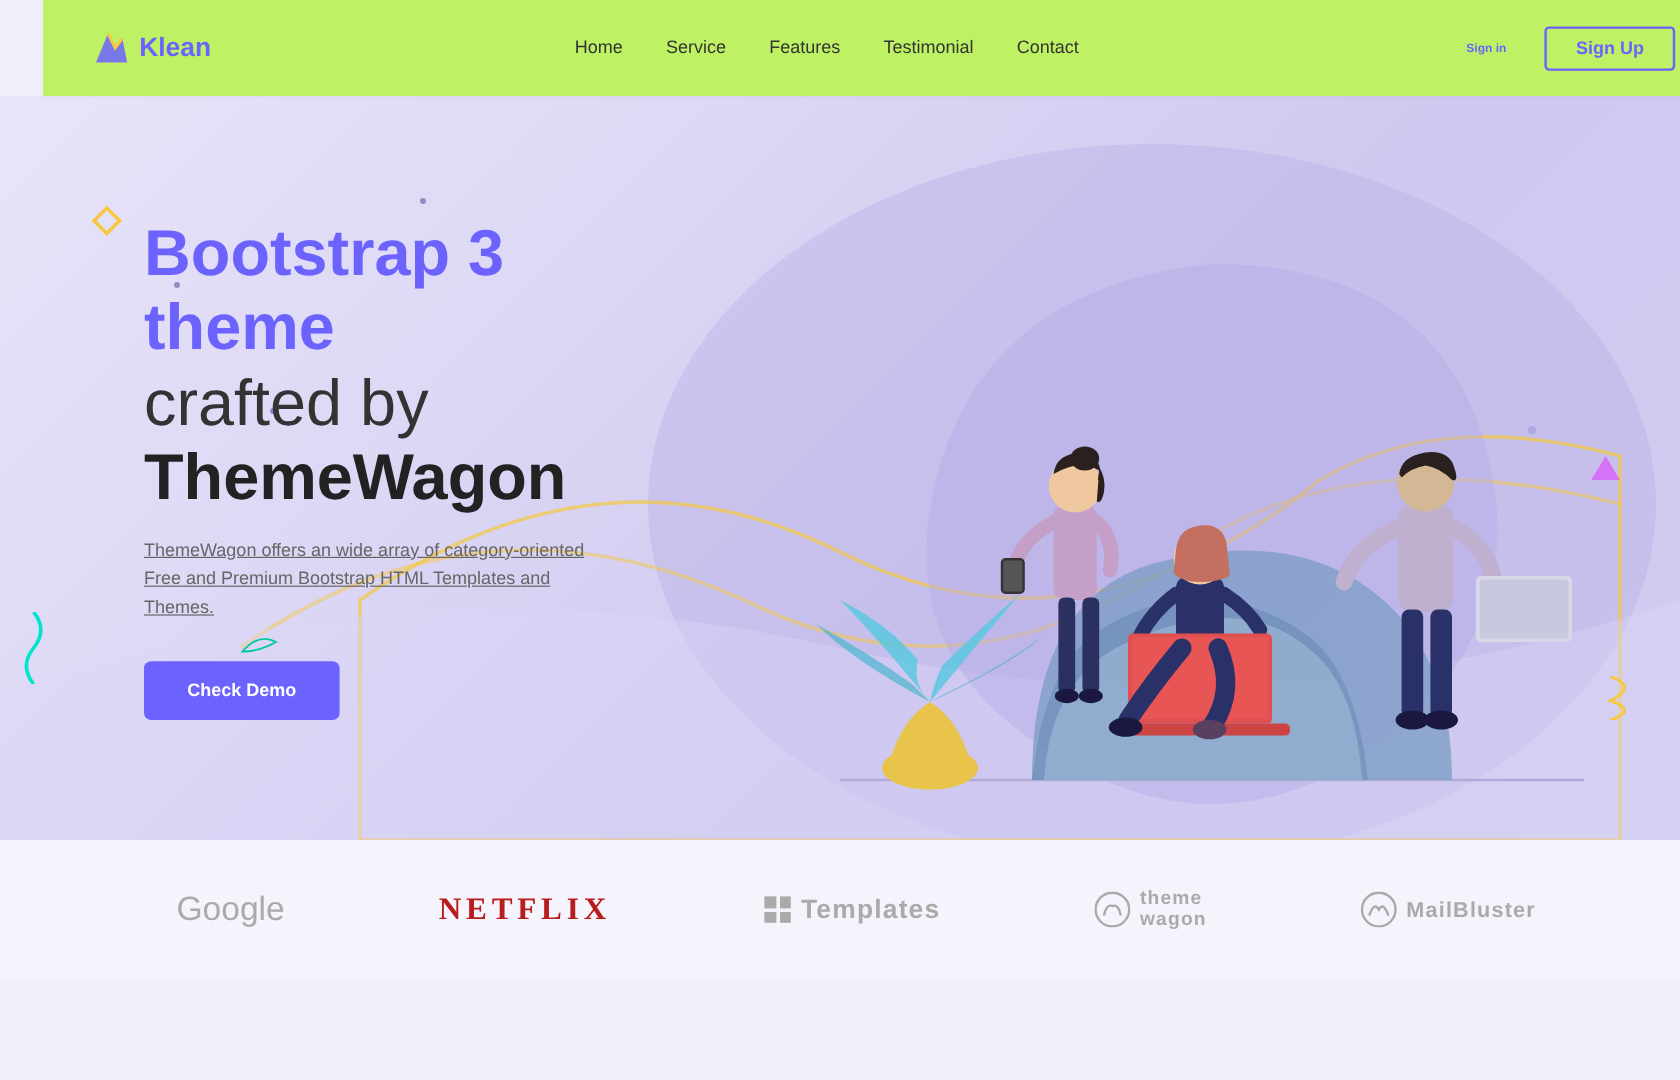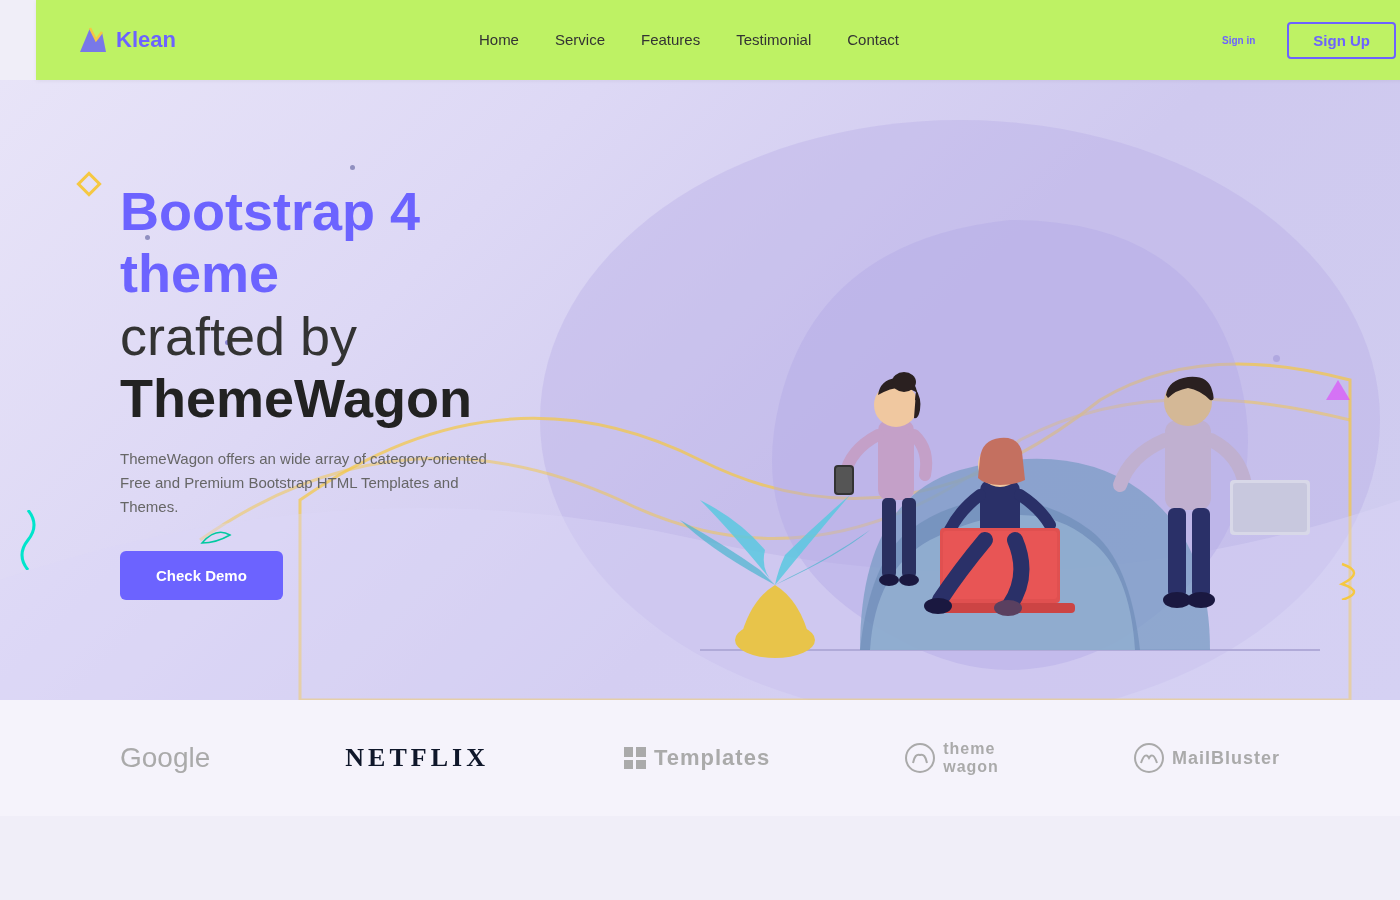--- a/index.html
+++ b/index.html
@@ -79,21 +79,21 @@
       max-width: 560px;
     }
     .hero-title-colored {
       font-size: 54px; font-weight: 700; color: #6c63ff; line-height: 1.15;
     }
     .hero-title-dark {
       font-size: 54px; font-weight: 400; color: #333; line-height: 1.15;
     }
     .hero-title-dark strong { font-weight: 800; color: #222; }
     .hero-desc {
-      margin-top: 18px; font-size: 15px; color: #666; line-height: 1.6; max-width: 400px;
+      margin-top: 18px; font-size: 15px; color: #666; line-height: 1.6; max-width: 400px; text-decoration: underline;
     }
     .btn-check-demo {
       margin-top: 32px;
       background: #6c63ff; color: white; border: none;
       padding: 16px 36px; font-size: 15px; font-weight: 600;
       border-radius: 6px; cursor: pointer;
     }
 
     
     .hero-illustration {
@@ -105,21 +105,21 @@
     
     .brands-strip {
       width: 1400px; background: #f5f3fb;
       padding: 40px 120px;
       display: flex; align-items: center; justify-content: space-between;
     }
     .brand-logo {
       color: #aaa; font-weight: 700; font-size: 22px; letter-spacing: 1px;
       display: flex; align-items: center; gap: 8px;
     }
-    .brand-logo.google { font-size: 28px; font-weight: 400; letter-spacing: 0; }
+    .brand-logo.google { font-size: 28px; font-weight: 400; letter-spacing: 0; margin-left: 27px; }
     .brand-logo.netflix { font-size: 26px; letter-spacing: 3px; }
     .brand-logo.microsoft { font-size: 22px; }
     .brand-logo.themewagon { font-size: 16px; }
     .brand-logo.mailbluster { font-size: 18px; }
 
     
     .ms-grid {
       display: grid; grid-template-columns: 1fr 1fr; gap: 3px; width: 22px; height: 22px;
     }
     .ms-grid span { background: #aaa; display: block; }
@@ -188,21 +188,21 @@
     <svg width="32" height="40" viewBox="0 0 32 40">
         <path d="M4 4 Q28 12 4 24 Q28 32 4 40" stroke="#f5c842" stroke-width="2.5" fill="none"></path>
       </svg>
   </div>
   <div class="deco" style="top:260px; right:1170px;">
       <div class="deco-dot" style="width:5px;height:5px;"></div>
     </div>
 
   <div class="hero-content">
     <h1>
-      <div class="hero-title-colored">Bootstrap 4 theme</div>
+      <div class="hero-title-colored">Bootstrap 3 theme</div>
       <div class="hero-title-dark">
         <span>crafted by </span><strong>ThemeWagon</strong>
       </div>
     </h1>
     <p class="hero-desc">ThemeWagon offers an wide array of category-oriented Free and Premium Bootstrap HTML Templates and Themes.</p>
     <button class="btn-check-demo">Check Demo</button>
   </div>
 
   <div class="hero-illustration">
     <svg width="780" height="560" viewBox="0 0 780 560" xmlns="http://www.w3.org/2000/svg">
@@ -286,21 +286,21 @@
   </div>
 </section>
 
 <div class="brands-strip">
 
   <div class="brand-logo google">
     <span style="color:#aaa;">Google</span>
   </div>
 
   <div class="brand-logo netflix">
-    <span style="color:#0f172a; font-family: Georgia, serif; letter-spacing:4px;">NETFLIX</span>
+    <span style="color:#b91c1c; font-family: Georgia, serif; letter-spacing:4px;">NETFLIX</span>
   </div>
 
   <div class="brand-logo microsoft">
     <div class="ms-grid">
       <span></span>
         <span></span>
         <span></span>
         <span></span>
     </div>
     <span>Templates</span>

